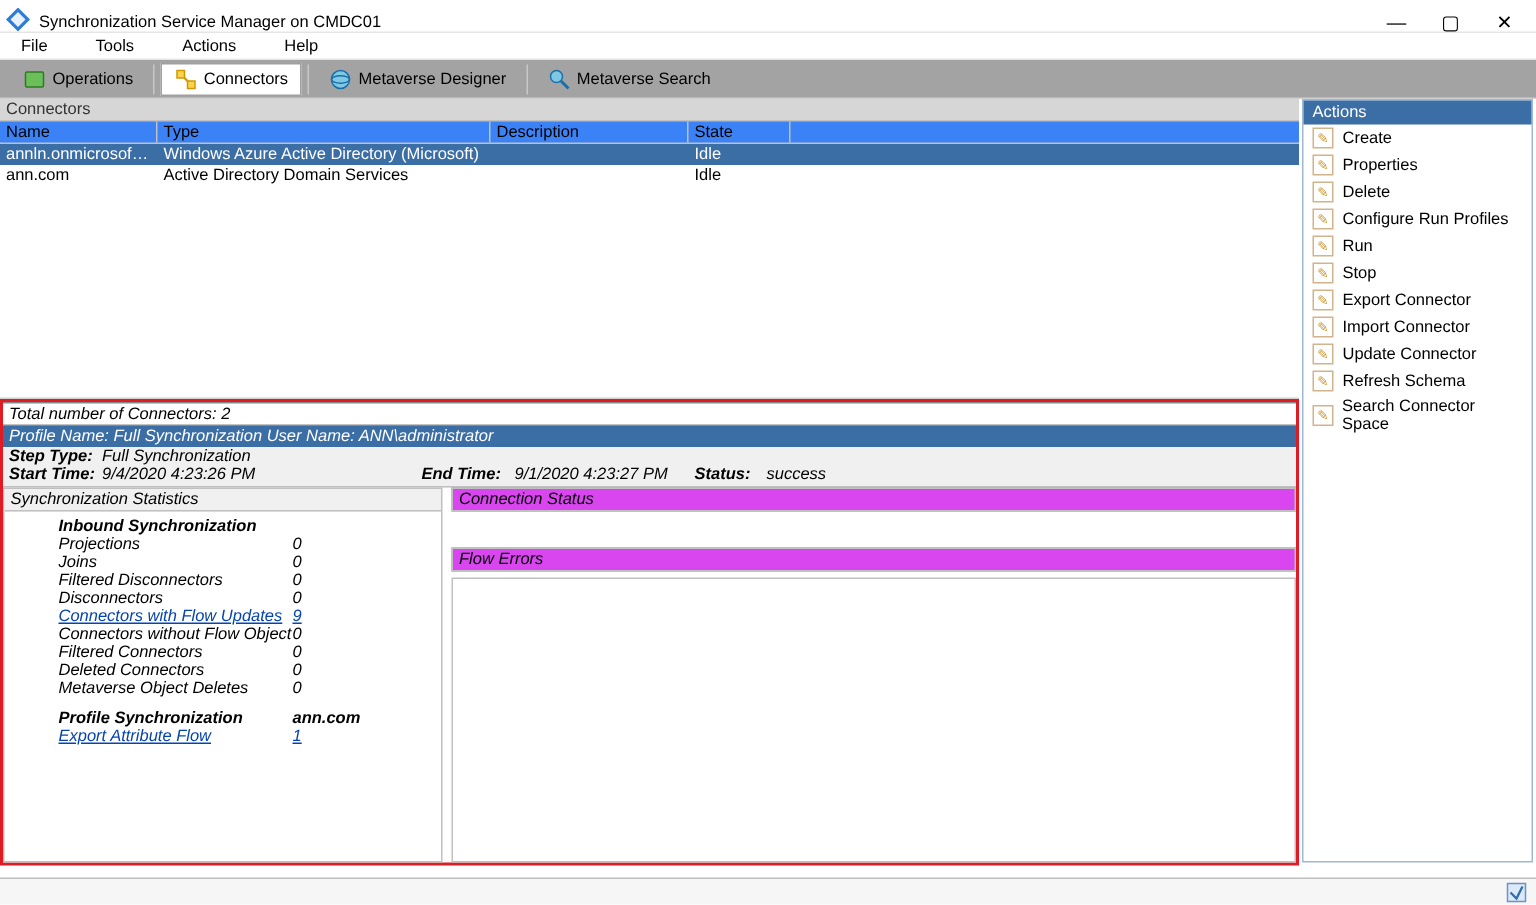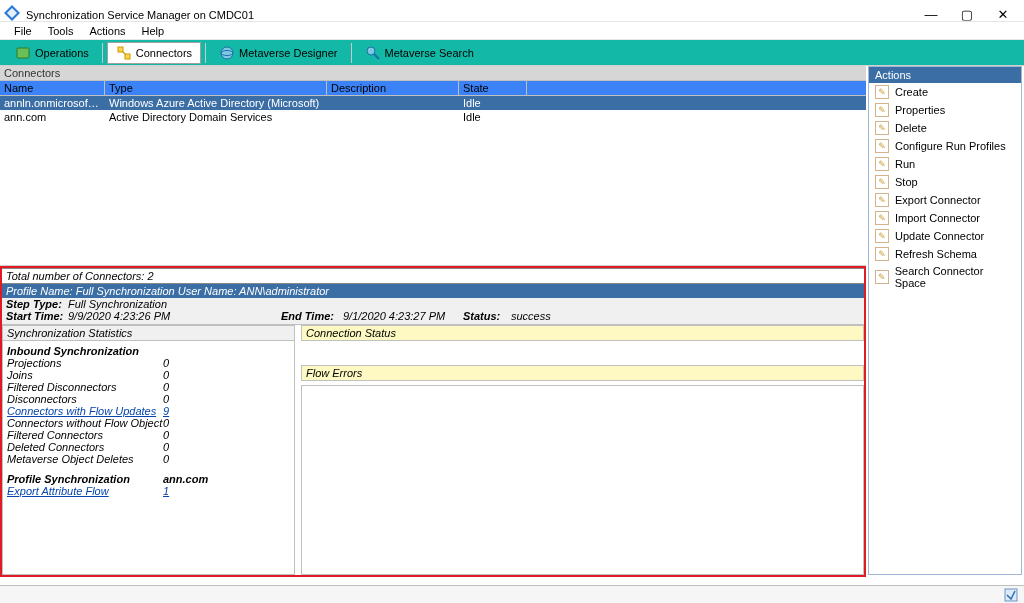--- a/index.html
+++ b/index.html
@@ -2,23 +2,23 @@
 <html><head>
 <meta charset="utf-8">
 <style>
   * { box-sizing: border-box; margin: 0; padding: 0; }
   html, body { width: 1024px; height: 603px; font-family: "Segoe UI", Tahoma, sans-serif; font-size: 11px; background: #fff; color: #000; overflow: hidden; }
   .titlebar { display: flex; align-items: flex-end; height: 22px; padding: 0 4px; border-bottom: 1px solid #e5e5e5; }
   .titlebar .icon { width: 16px; height: 16px; margin-right: 6px; display: inline-flex; align-items: center; justify-content: center; }
   .titlebar .title { flex: 1; font-weight: normal; }
   .titlebar .winbtns { display: flex; gap: 18px; padding-right: 8px; }
   .winbtn { width: 18px; text-align: center; cursor: default; font-size: 13px; line-height: 1; }
-  .menubar { display: flex; gap: 0; height: 18px; padding: 0 6px; align-items: center; border-bottom: 1px solid #e5e5e5; }
+  .menubar { display: flex; gap: 16px; height: 18px; padding: 0 6px; align-items: center; border-bottom: 1px solid #e5e5e5; }
   .menubar span { padding: 1px 8px; cursor: default; }
-  .toolbar { display: flex; align-items: center; height: 26px; padding: 2px 6px; border-bottom: 1px solid #d0d0d0; background: #14b8a6; }
+  .toolbar { display: flex; align-items: center; height: 26px; padding: 2px 6px; border-bottom: 1px solid #d0d0d0; background: #a3a3a3; }
   .toolbtn { display: flex; align-items: center; gap: 4px; padding: 2px 8px; cursor: default; border: 1px solid transparent; height: 22px; }
   .toolbtn.active { border: 1px solid #a0a0a0; background: #fff; }
   .toolbtn .ticon { width: 16px; height: 16px; display: inline-flex; align-items: center; justify-content: center; }
   .vsep { width: 1px; height: 20px; background: #c8c8c8; margin: 0 4px; }
   .section-title { background: #d6d6d6; color: #333; padding: 1px 4px; font-weight: normal; }
   .main { display: flex; align-items: stretch; }
   .left { flex: 1; display: flex; flex-direction: column; }
   .right { width: 154px; border: 1px solid #9fb8d6; margin: 0 2px 4px 2px; }
   .grid-header { display: flex; background: #3b82f6; border-top: 1px solid #c0c0c0; border-bottom: 1px solid #c0c0c0; }
   .gh { border-right: 1px solid #c0c0c0; padding: 1px 4px; overflow: hidden; white-space: nowrap; }
@@ -35,28 +35,28 @@
   .action .aicon { width: 14px; height: 14px; display: inline-flex; align-items: center; justify-content: center; border:1px solid #d2b48c; background:#fff; font-size:9px; color:#cc9933;}
   .totalbar { padding: 1px 4px; border-top: 1px solid #888; border-bottom: 1px solid #888; }
   .redbox { border: 2px solid #e01b24; margin: 0 0 2px 0; font-style: italic; }
   .profilebar { background: #3a6ea5; color: #fff; padding: 1px 4px; display: flex; gap: 4px; }
   .details { display: flex; flex-wrap: wrap; padding: 0 4px 2px 4px; background: #f0f0f0; border-bottom: 1px solid #c0c0c0; }
   .details .k { font-weight: bold; width: 62px; }
   .details .row1 { display: flex; width: 275px; }
   .detwrap { display: flex; }
   .statsbox { width: 293px; border: 1px solid #c0c0c0; margin: 0 0 0 0; }
   .statsbox .shead { background: #f0f0f0; border-bottom: 1px solid #c0c0c0; padding: 1px 4px; }
-  .statsbody { padding: 2px 4px; }
+  .statsbody { padding: 2px 4px; margin-left: 32px; }
   .statsbody .srow { display: flex; }
   .statsbody .lbl { width: 156px; }
   .statsbody .val { width: 40px; }
   .statsbody .link { color: #0645ad; text-decoration: underline; }
   .statsbody .hd { font-weight: bold; margin-top: 2px; }
   .midpanes { flex: 1; display: flex; flex-direction: column; gap: 4px; margin-left: 6px; }
-  .miniheader { display: flex; background: #fef9c3; border: 1px solid #c0c0c0; padding: 1px 4px; }
+  .miniheader { display: flex; background: #d946ef; border: 1px solid #c0c0c0; padding: 1px 4px; }
   .flowerrbox { border: 1px solid #c0c0c0; flex: 1; min-height: 190px; }
   .statusbar { position: absolute; bottom: 0; left: 0; right: 0; height: 18px; border-top: 1px solid #c0c0c0; display: flex; align-items: center; justify-content: flex-end; padding: 0 6px; background: #f6f6f6; }
   svg { display: block; }
 </style>
 </head>
 <body>
 
 <div class="titlebar">
   <span class="icon">
     <svg width="16" height="16" viewBox="0 0 16 16">
@@ -152,21 +152,21 @@
         <span>Profile Name: Full Synchronization   User Name: ANN\administrator</span>
       </div>
       <div class="details">
         <div class="row1">
             <span class="k">Step Type:</span>
             <span>Full Synchronization</span>
           </div>
         <div style="width:100%"></div>
         <div class="row1">
             <span class="k">Start Time:</span>
-            <span>9/9/2020 4:23:26 PM</span>
+            <span>9/4/2020 4:23:26 PM</span>
           </div>
         <div style="display:flex;">
             <span class="k">End Time:</span>
             <span style="width:120px;">9/1/2020 4:23:27 PM</span>
             <span class="k" style="width:48px;">Status:</span>
             <span>success</span>
           </div>
       </div>
 
       <div class="detwrap">

